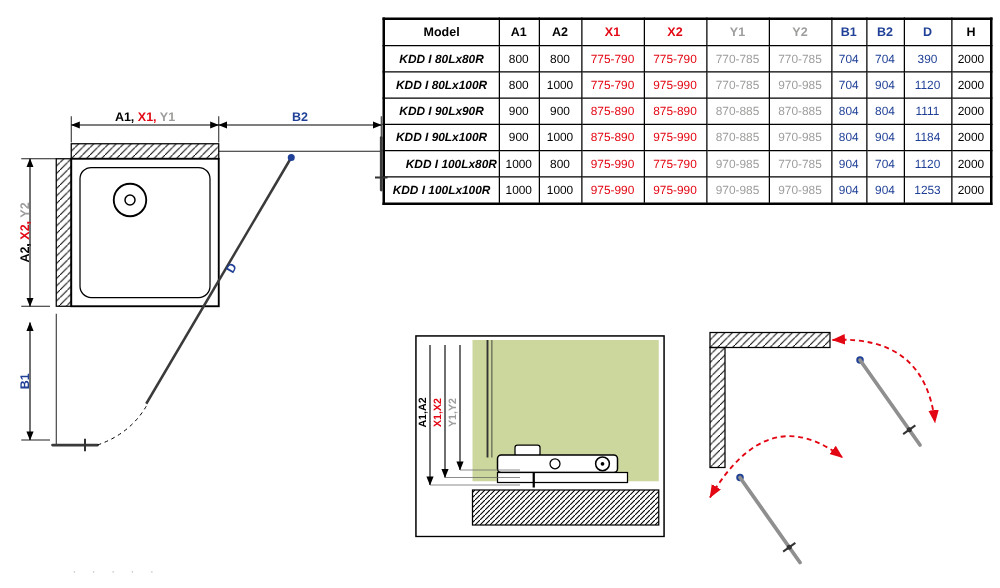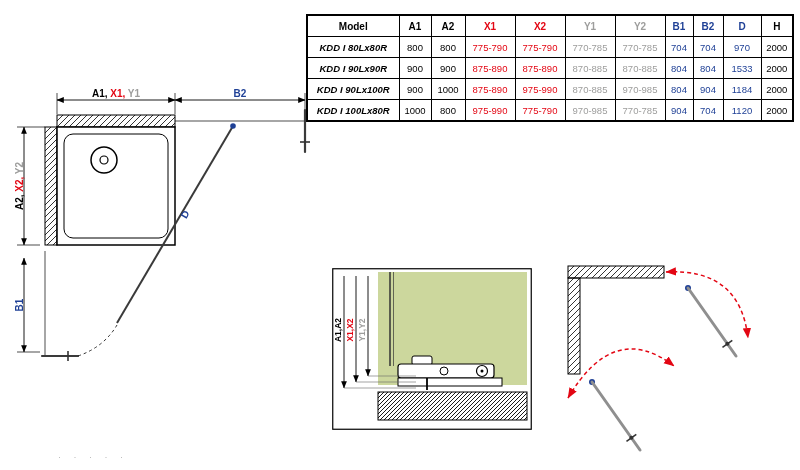--- a/index.html
+++ b/index.html
@@ -79,60 +79,86 @@
       <tr>
         <td class="model-cell" style="color: rgb(0, 0, 0);">KDD I 80Lx80R</td>
         <td style="color: rgb(0, 0, 0);">800</td>
         <td style="color: rgb(0, 0, 0);">800</td>
         <td style="color: rgb(227, 6, 19);">775-790</td>
         <td style="color: rgb(227, 6, 19);">775-790</td>
         <td style="color: rgb(157, 157, 156);">770-785</td>
         <td style="color: rgb(157, 157, 156);">770-785</td>
         <td style="color: rgb(31, 64, 150);">704</td>
         <td style="color: rgb(31, 64, 150);">704</td>
-        <td style="color: rgb(31, 64, 150);">970</td>
+        <td style="color: rgb(31, 64, 150);">390</td>
+        <td style="color: rgb(0, 0, 0);">2000</td>
+      </tr>
+      <tr>
+        <td class="model-cell" style="color: rgb(0, 0, 0);">KDD I 80Lx100R</td>
+        <td style="color: rgb(0, 0, 0);">800</td>
+        <td style="color: rgb(0, 0, 0);">1000</td>
+        <td style="color: rgb(227, 6, 19);">775-790</td>
+        <td style="color: rgb(227, 6, 19);">975-990</td>
+        <td style="color: rgb(157, 157, 156);">770-785</td>
+        <td style="color: rgb(157, 157, 156);">970-985</td>
+        <td style="color: rgb(31, 64, 150);">704</td>
+        <td style="color: rgb(31, 64, 150);">904</td>
+        <td style="color: rgb(31, 64, 150);">1120</td>
         <td style="color: rgb(0, 0, 0);">2000</td>
       </tr>
       <tr>
         <td class="model-cell" style="color: rgb(0, 0, 0);">KDD I 90Lx90R</td>
         <td style="color: rgb(0, 0, 0);">900</td>
         <td style="color: rgb(0, 0, 0);">900</td>
         <td style="color: rgb(227, 6, 19);">875-890</td>
         <td style="color: rgb(227, 6, 19);">875-890</td>
         <td style="color: rgb(157, 157, 156);">870-885</td>
         <td style="color: rgb(157, 157, 156);">870-885</td>
         <td style="color: rgb(31, 64, 150);">804</td>
         <td style="color: rgb(31, 64, 150);">804</td>
-        <td style="color: rgb(31, 64, 150);">1533</td>
+        <td style="color: rgb(31, 64, 150);">1111</td>
         <td style="color: rgb(0, 0, 0);">2000</td>
       </tr>
       <tr>
         <td class="model-cell" style="color: rgb(0, 0, 0);">KDD I 90Lx100R</td>
         <td style="color: rgb(0, 0, 0);">900</td>
         <td style="color: rgb(0, 0, 0);">1000</td>
         <td style="color: rgb(227, 6, 19);">875-890</td>
         <td style="color: rgb(227, 6, 19);">975-990</td>
         <td style="color: rgb(157, 157, 156);">870-885</td>
         <td style="color: rgb(157, 157, 156);">970-985</td>
         <td style="color: rgb(31, 64, 150);">804</td>
         <td style="color: rgb(31, 64, 150);">904</td>
         <td style="color: rgb(31, 64, 150);">1184</td>
         <td style="color: rgb(0, 0, 0);">2000</td>
       </tr>
       <tr>
-        <td class="model-cell" style="color: rgb(0, 0, 0);">KDD I 100Lx80R</td>
+        <td class="model-cell" style="color: rgb(0, 0, 0); text-align: right;">KDD I 100Lx80R</td>
         <td style="color: rgb(0, 0, 0);">1000</td>
         <td style="color: rgb(0, 0, 0);">800</td>
         <td style="color: rgb(227, 6, 19);">975-990</td>
         <td style="color: rgb(227, 6, 19);">775-790</td>
         <td style="color: rgb(157, 157, 156);">970-985</td>
         <td style="color: rgb(157, 157, 156);">770-785</td>
         <td style="color: rgb(31, 64, 150);">904</td>
         <td style="color: rgb(31, 64, 150);">704</td>
         <td style="color: rgb(31, 64, 150);">1120</td>
+        <td style="color: rgb(0, 0, 0);">2000</td>
+      </tr>
+      <tr>
+        <td class="model-cell" style="color: rgb(0, 0, 0);">KDD I 100Lx100R</td>
+        <td style="color: rgb(0, 0, 0);">1000</td>
+        <td style="color: rgb(0, 0, 0);">1000</td>
+        <td style="color: rgb(227, 6, 19);">975-990</td>
+        <td style="color: rgb(227, 6, 19);">975-990</td>
+        <td style="color: rgb(157, 157, 156);">970-985</td>
+        <td style="color: rgb(157, 157, 156);">970-985</td>
+        <td style="color: rgb(31, 64, 150);">904</td>
+        <td style="color: rgb(31, 64, 150);">904</td>
+        <td style="color: rgb(31, 64, 150);">1253</td>
         <td style="color: rgb(0, 0, 0);">2000</td>
       </tr>
     </tbody>
 </table>
 
 <svg id="plan-svg" width="300" height="295" viewBox="0 0 300 295">
   <defs>
     <pattern id="hatchA" patternUnits="userSpaceOnUse" width="6" height="6">
       <path d="M0,6 L6,0" stroke="#000" stroke-width="0.8"></path>
     </pattern>

